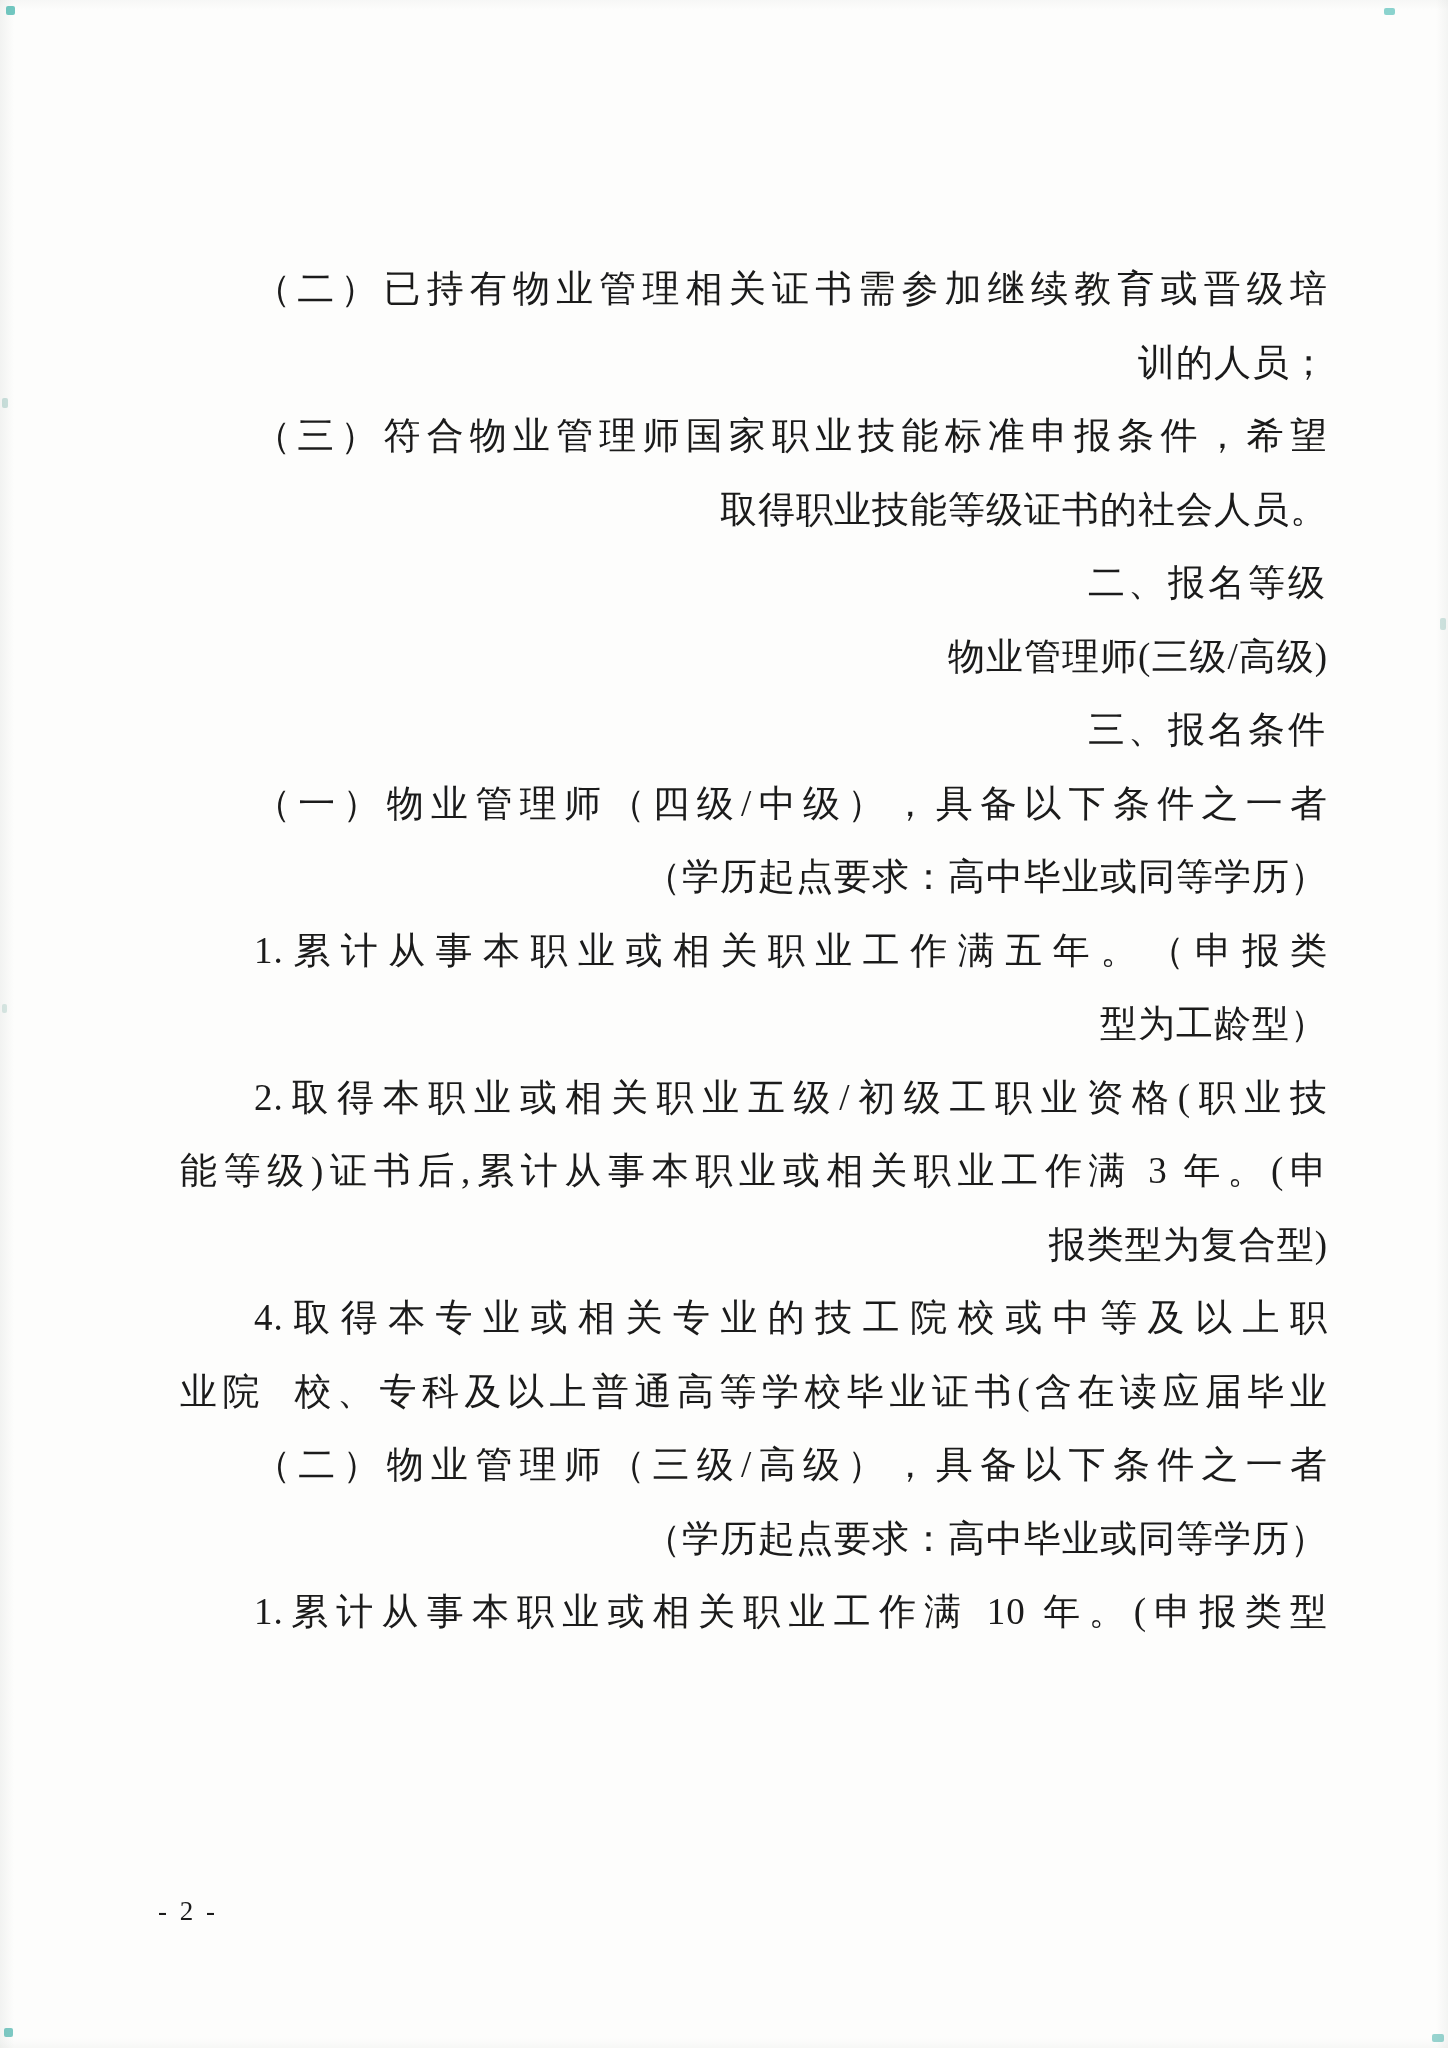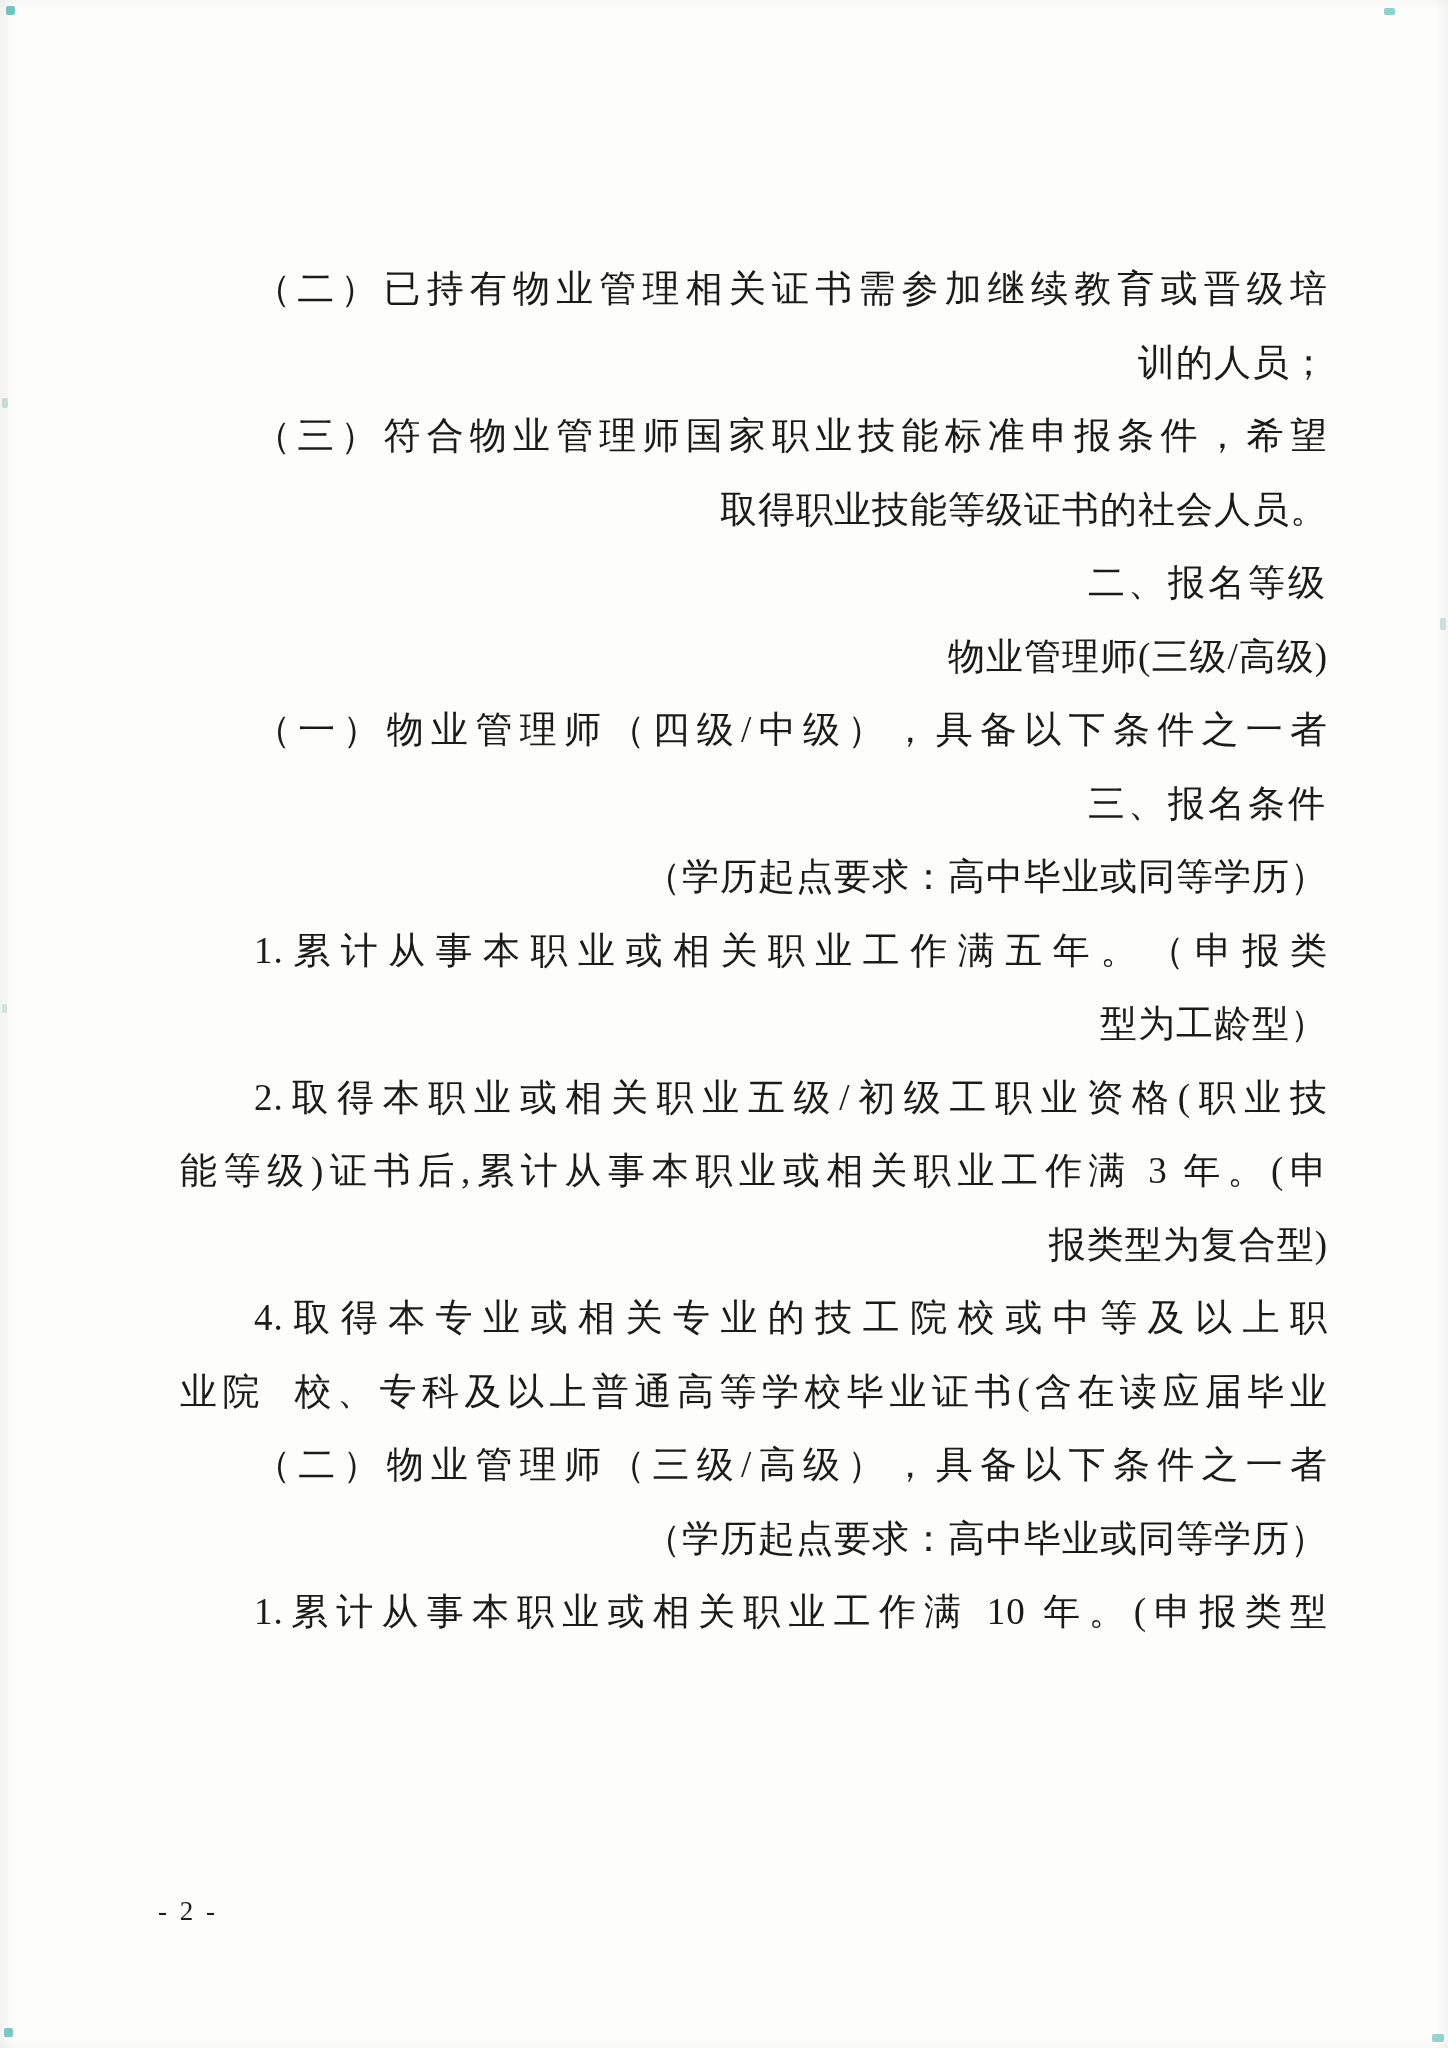--- a/index.html
+++ b/index.html
@@ -68,22 +68,22 @@
 
 <div class="page">
 
   <div class="content" id="doc-content">
       <div class="line indent fill">（二）已持有物业管理相关证书需参加继续教育或晋级培</div>
       <div class="line">训的人员；</div>
       <div class="line indent fill">（三）符合物业管理师国家职业技能标准申报条件，希望</div>
       <div class="line">取得职业技能等级证书的社会人员。</div>
       <div class="line heading indent">二、报名等级</div>
       <div class="line indent">物业管理师(三级/高级)</div>
+      <div class="line heading indent">三、报名条件</div>
       <div class="line indent fill">（一）物业管理师（四级/中级），具备以下条件之一者</div>
-      <div class="line heading indent">三、报名条件</div>
       <div class="line">（学历起点要求：高中毕业或同等学历）</div>
       <div class="line indent fill">1.累计从事本职业或相关职业工作满五年。（申报类</div>
       <div class="line">型为工龄型）</div>
       <div class="line indent fill">2.取得本职业或相关职业五级/初级工职业资格(职业技</div>
       <div class="line fill">能等级)证书后,累计从事本职业或相关职业工作满 3 年。(申</div>
       <div class="line">报类型为复合型)</div>
       <div class="line indent fill">4.取得本专业或相关专业的技工院校或中等及以上职</div>
       <div class="line fill">业院  校、专科及以上普通高等学校毕业证书(含在读应届毕业</div>
       <div class="line indent fill">（二）物业管理师（三级/高级），具备以下条件之一者</div>
       <div class="line">（学历起点要求：高中毕业或同等学历）</div>

